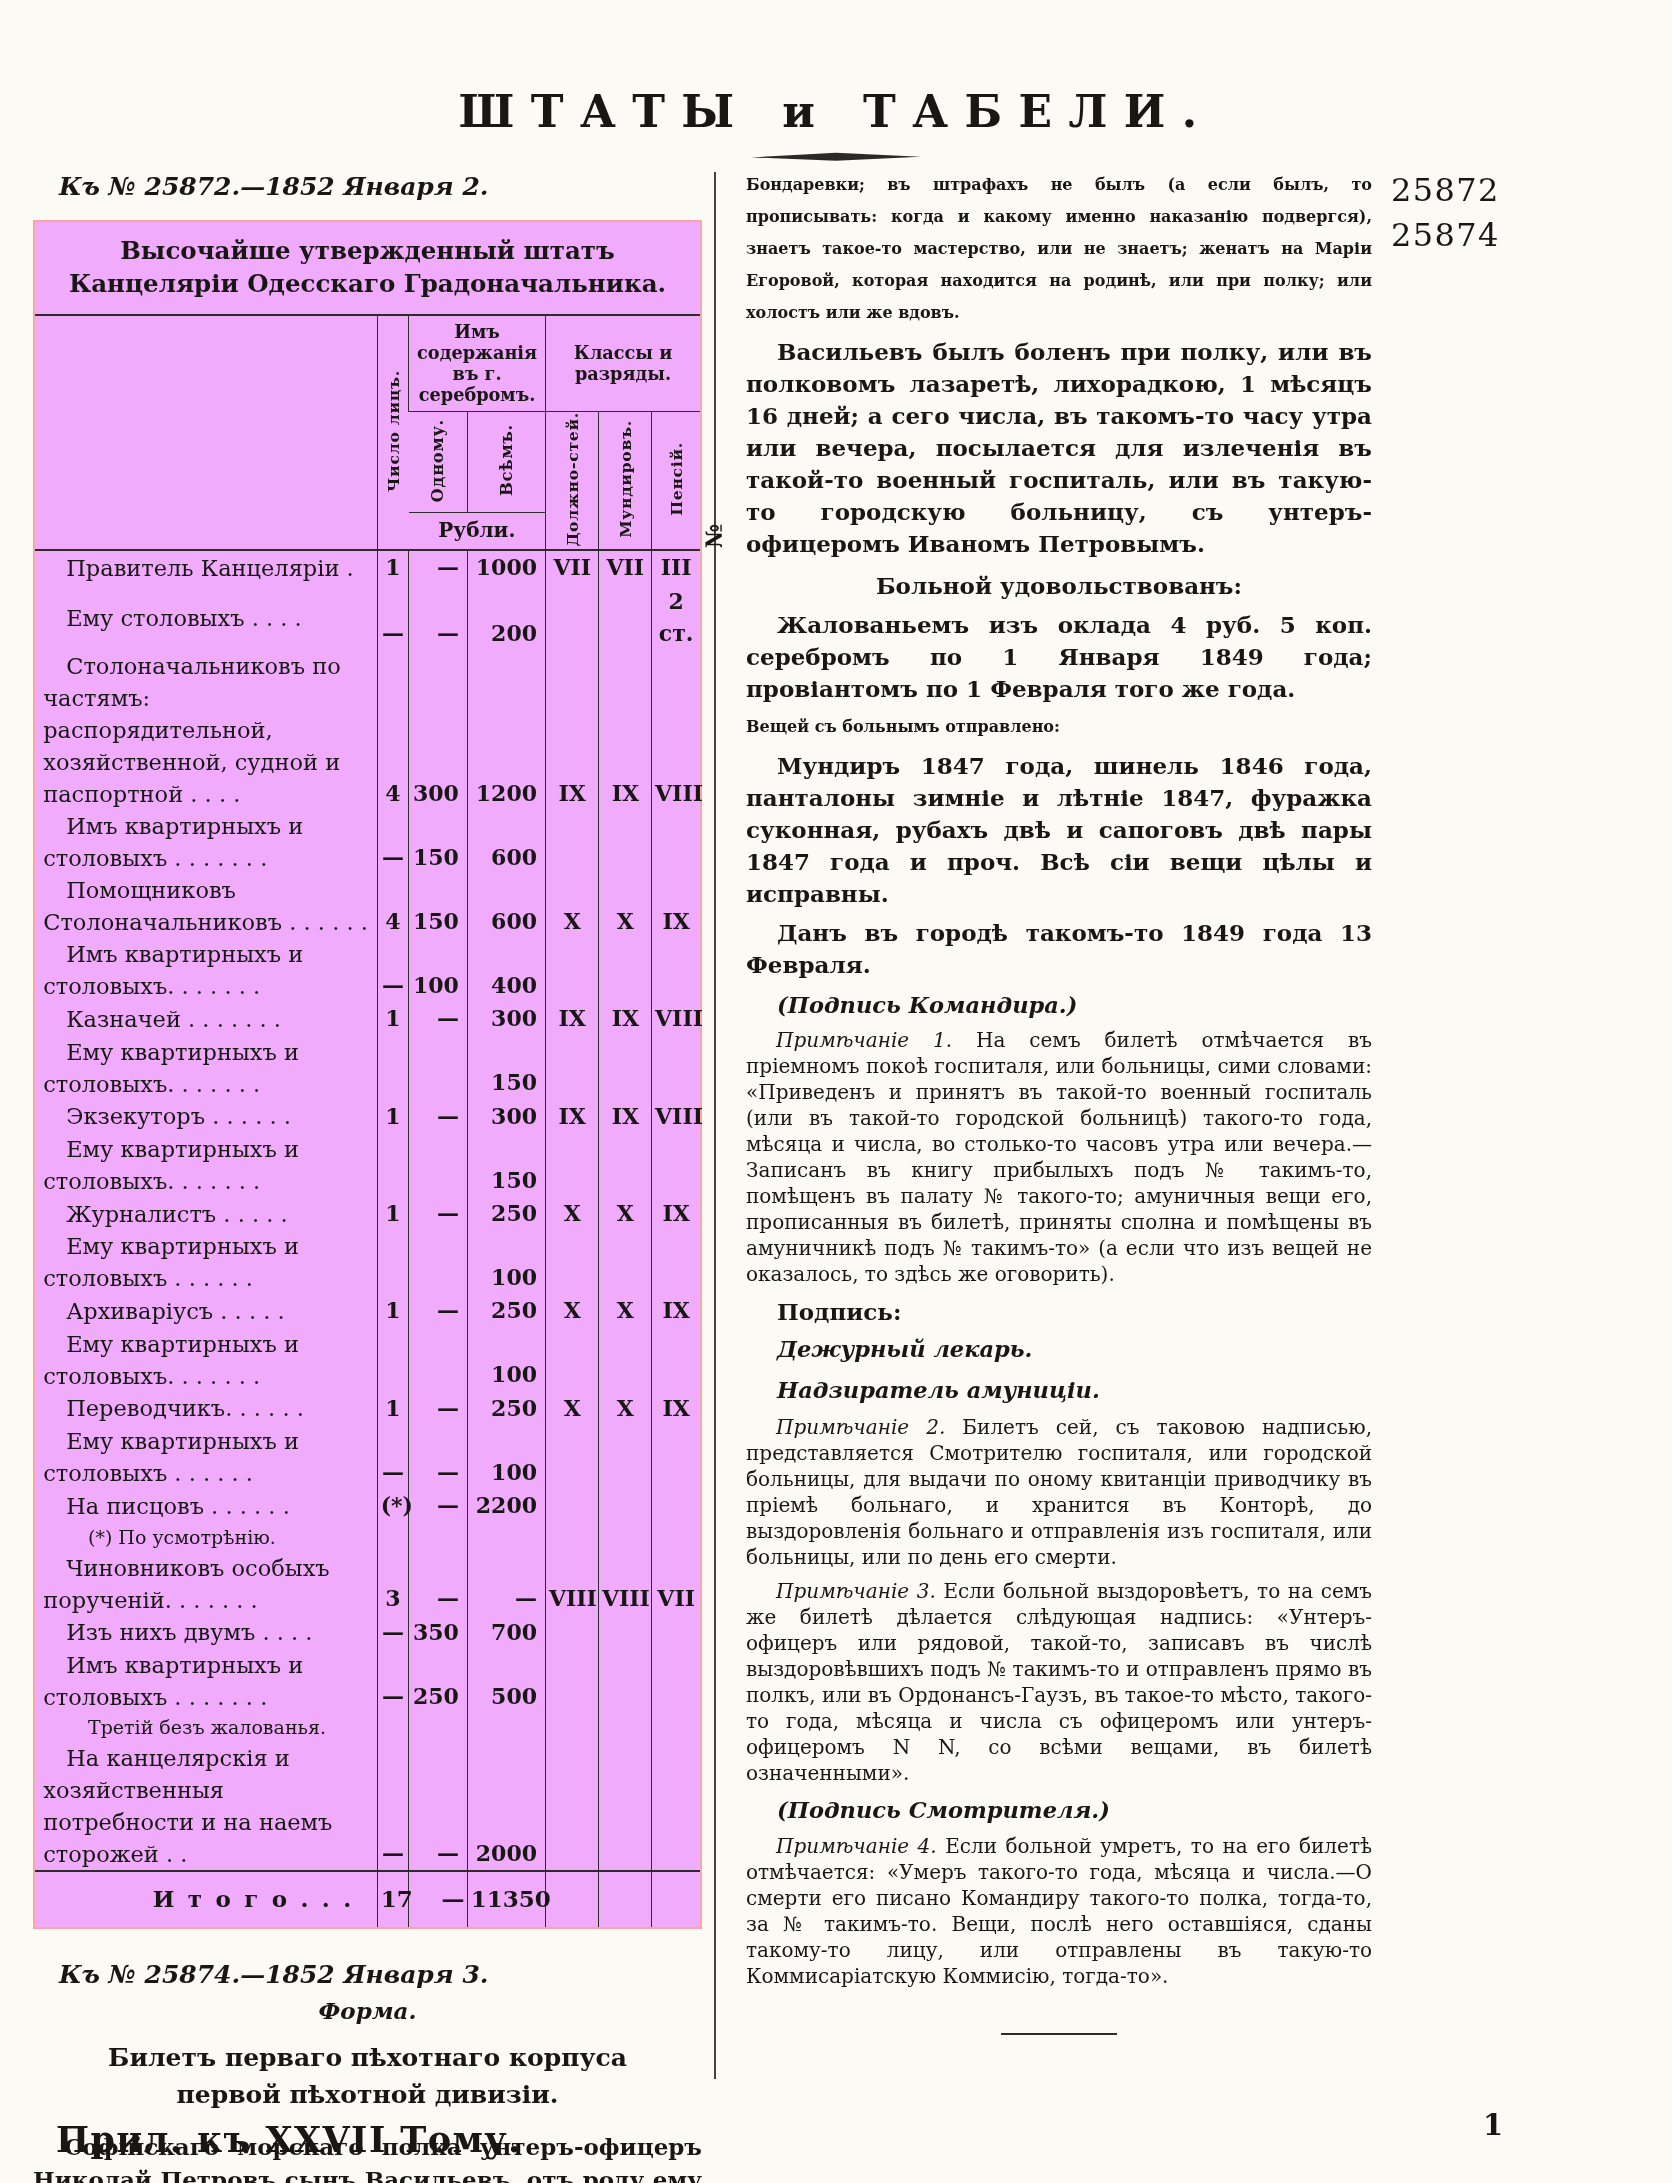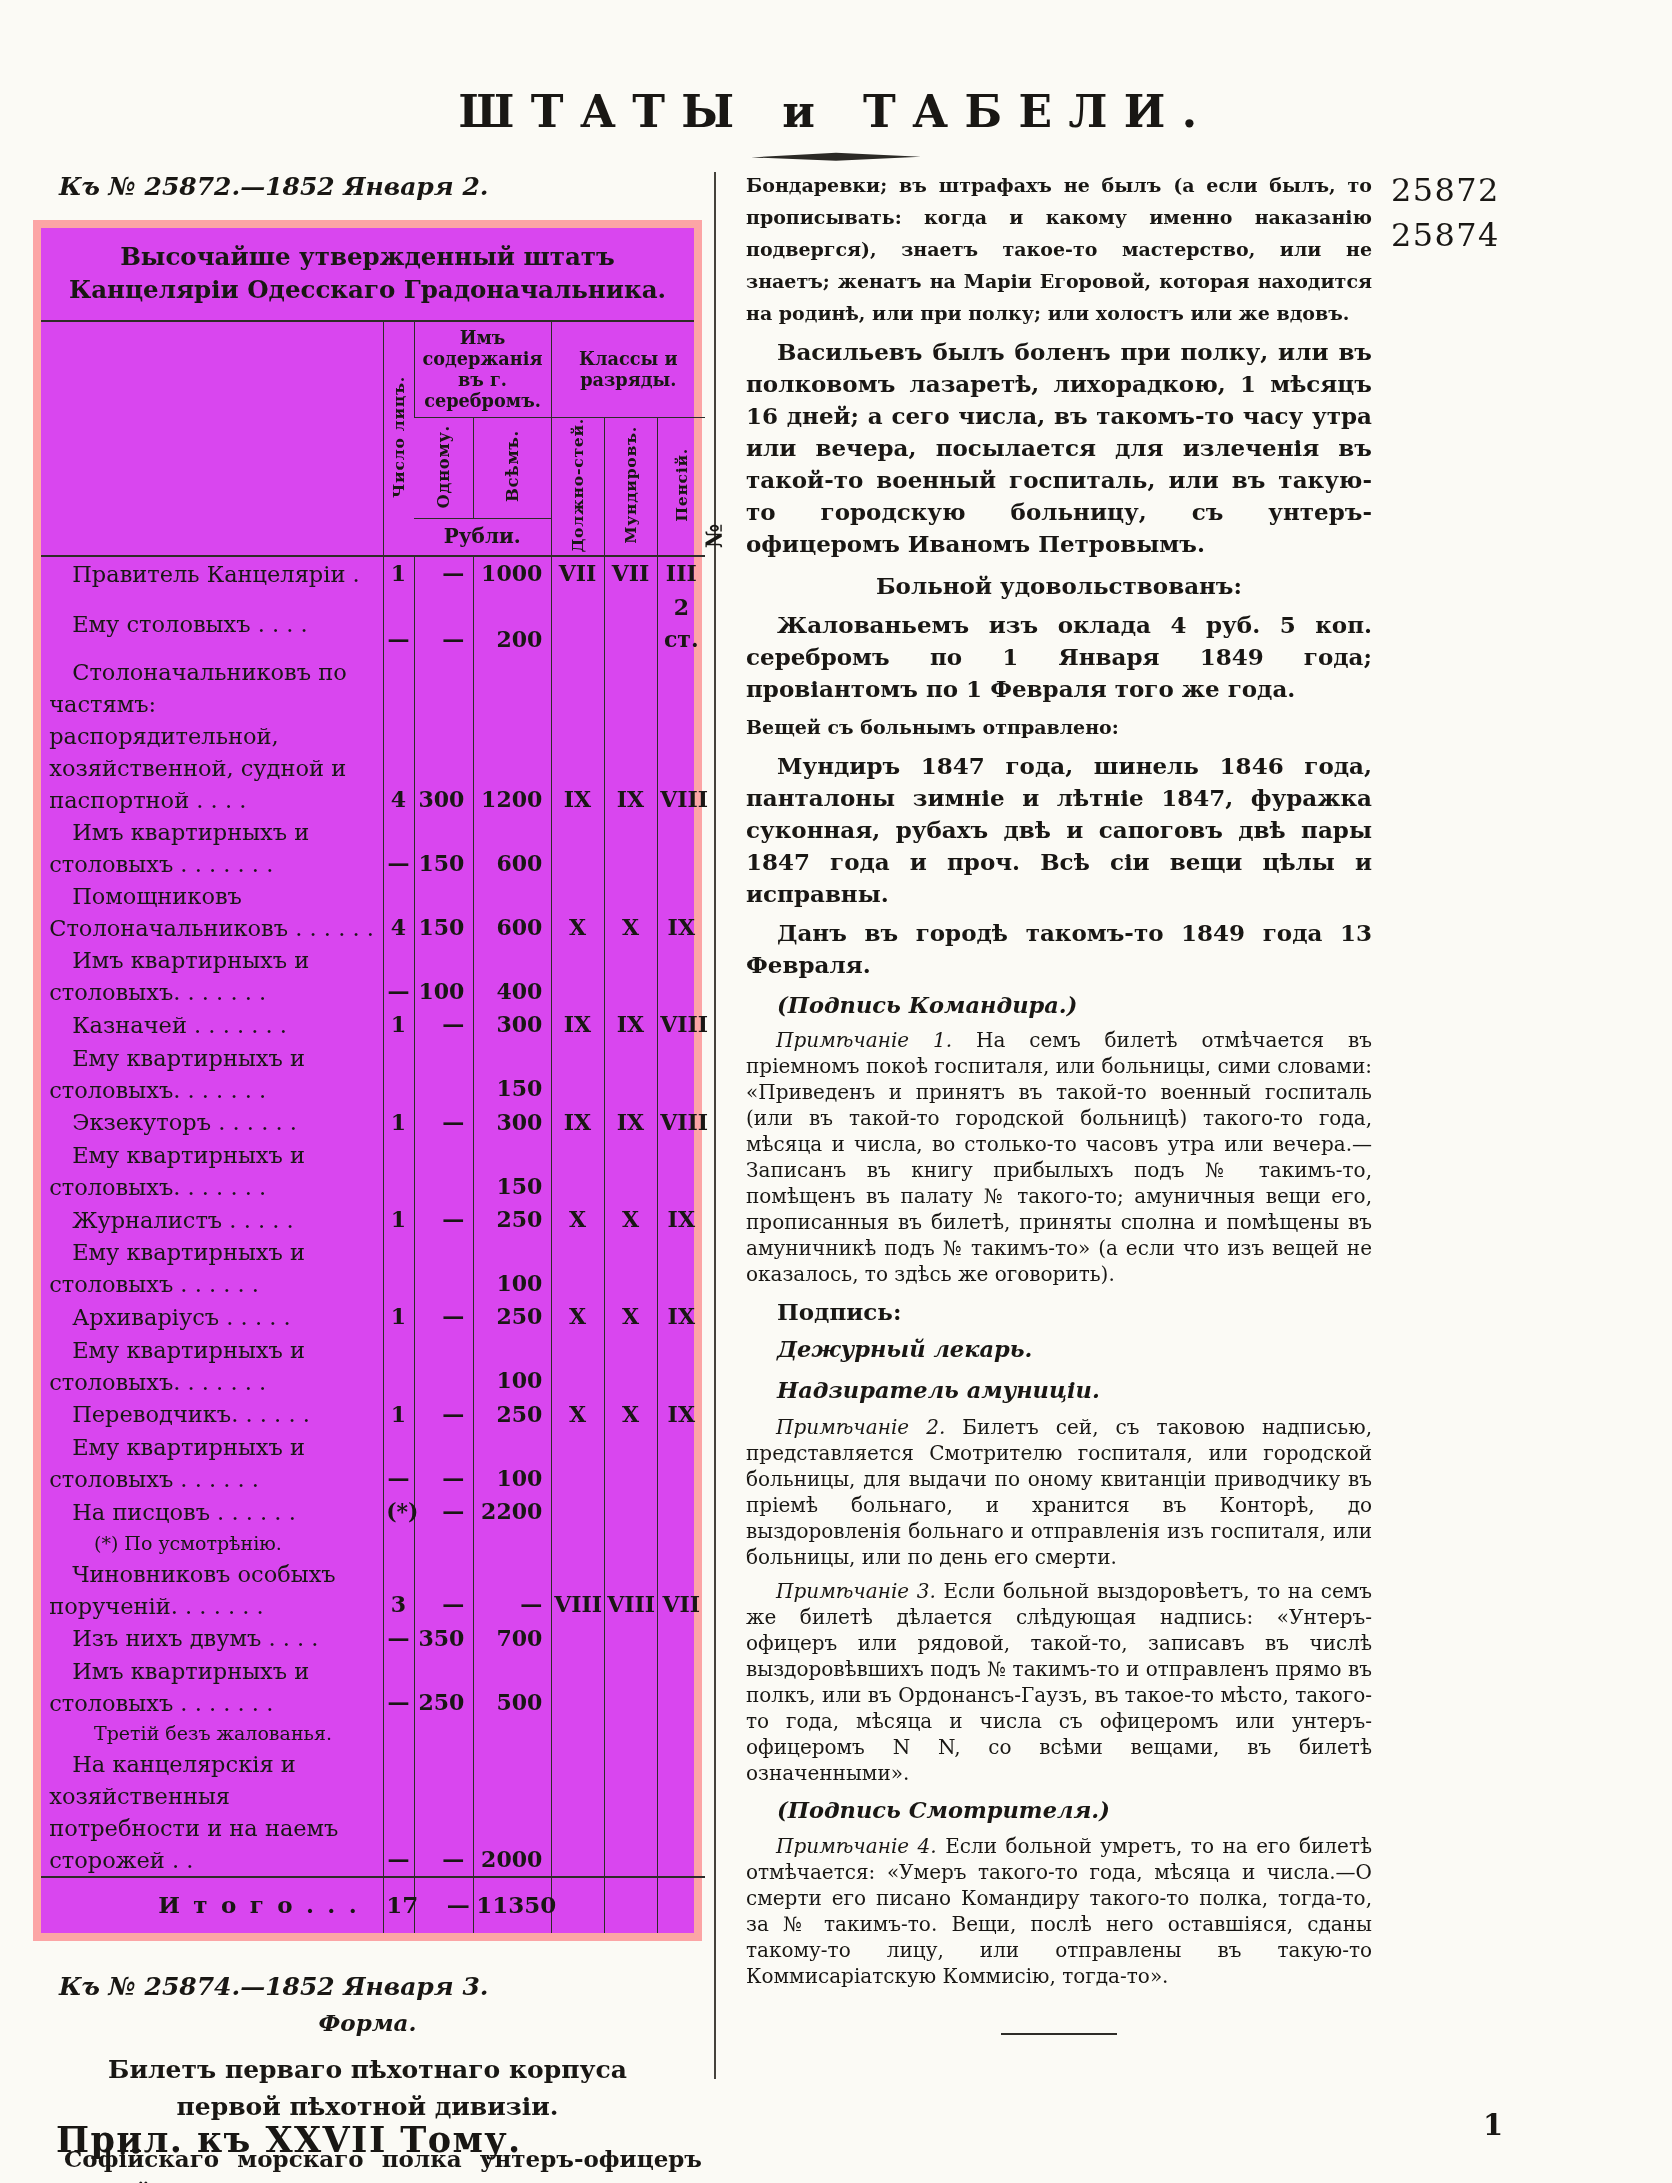--- a/index.html
+++ b/index.html
@@ -19,21 +19,21 @@
 
   
   .left-col  { position:absolute; left:33px;   top:172px; width:669px; }
   .right-col { position:absolute; left:746px; top:169px; width:626px; }
   .col-divider { position:absolute; left:714px; top:172px; width:2px; height:1907px; background:#45423c; }
   .margin-nums { position:absolute; left:1391px; top:168px; font-size:32px; font-weight:normal; line-height:45px; letter-spacing:1.4px; }
   .gutter-no { position:absolute; left:702px; top:523px; font-size:22.5px; font-weight:bold; transform:rotate(-90deg); }
 
   
   .doc-ref { font-style:italic; font-weight:bold; font-size:25px; padding-left:26px; }
-  .table-wrap { border:8px solid #fca5a5; margin-top:19px; background:#d946ef; }
+  .table-wrap { border:2px solid #fca5a5; margin-top:19px; background:#f0abfc; }
   .table-title { font-weight:bold; font-size:24.5px; line-height:33px; text-align:center; padding:12.3px 17.7px 13.6px; border-bottom:2px solid #2e2c28; }
 
   table.staff { border-collapse:collapse; width:100%; table-layout:fixed; }
   .staff th, .staff td { border-left:1.4px solid #2e2c28; }
   .staff th:first-child, .staff td:first-child { border-left:none; }
 
   .h-label, .h-n { border-bottom:2px solid #2e2c28; }
   .h-group { border-bottom:1.4px solid #2e2c28; font-weight:bold; font-size:17.7px; line-height:21px; text-align:center; padding:5.5px 5.5px; height:68px; vertical-align:middle; }
   .h-money-vert { border-bottom:1.4px solid #2e2c28; height:101px; vertical-align:middle; text-align:center; }
   .h-class-vert { border-bottom:2px solid #2e2c28; vertical-align:middle; text-align:center; }
@@ -53,21 +53,21 @@
   .total-row .c-label { text-align:right; padding-right:23px; text-indent:0; letter-spacing:2.7px; }
 
   .doc2 { margin-top:31px; }
   .forma { text-align:center; font-style:italic; font-weight:bold; font-size:23px; margin-top:8.2px; }
   .ticket-title { font-weight:bold; font-size:25px; line-height:37px; text-align:center; margin-top:15px; padding:0 20.4px; }
   .ticket-text { font-size:23px; font-weight:bold; line-height:33px; text-align:justify; text-indent:31px; margin-top:16.4px; }
 
   
   .blk { margin-bottom:6.8px; }
   .body-par { font-size:23px; line-height:32px; font-weight:bold; text-align:justify; text-indent:31px; }
-  .body-noindent { font-size:19px; line-height:32px; font-weight:bold; text-align:justify; text-indent:0; }
+  .body-noindent { font-size:16px; line-height:32px; font-weight:bold; text-align:justify; text-indent:0; }
   .center-bold { text-align:center; font-weight:bold; font-size:23px; margin:12.3px 0 9.5px; }
   .sig { font-style:italic; font-weight:bold; font-size:22.5px; text-indent:31px; margin:11px 0 9.5px; }
   .label-bold { font-weight:bold; font-size:23px; text-indent:31px; margin-top:11px; }
   .italic-line { font-style:italic; font-weight:bold; font-size:22.5px; line-height:34px; text-indent:31px; }
   .note { font-size:20px; line-height:26px; text-align:justify; text-indent:30px; margin-bottom:8.2px; }
   .note .note-lead { font-style:italic; }
   .end-rule { width:116px; height:2.7px; background:#2e2c28; margin:44px auto 0; }
 
   
   .footer-left { position:absolute; left:56px; top:2119px; font-size:35px; font-weight:bold; letter-spacing:1.4px; }

